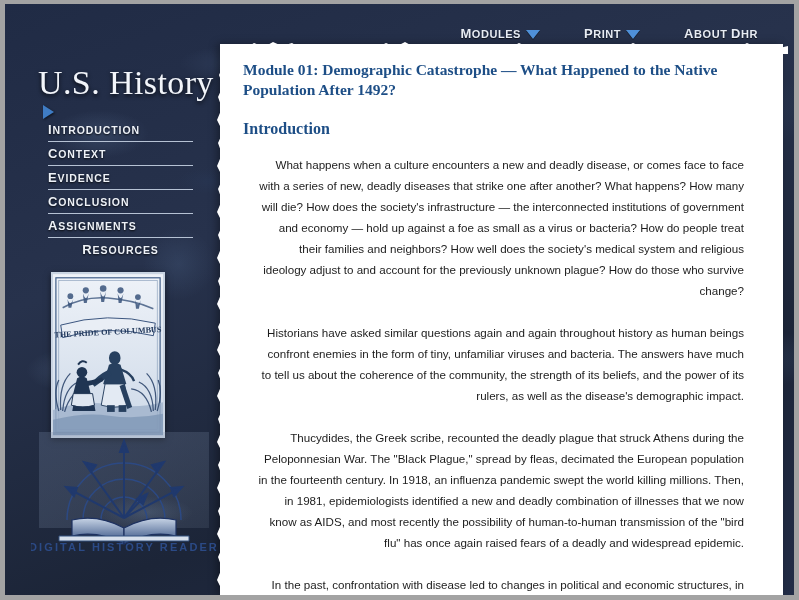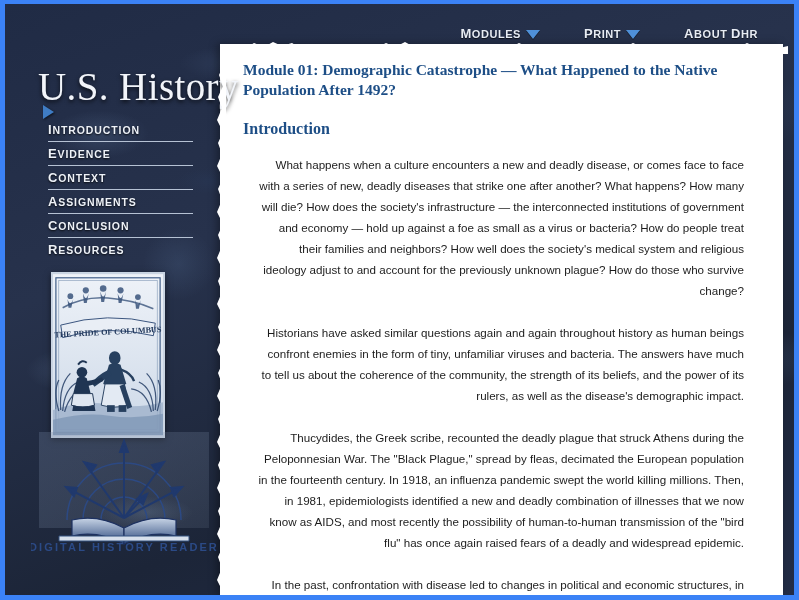--- a/index.html
+++ b/index.html
@@ -9,21 +9,21 @@
     height: 600px;
     overflow: hidden;
     background: #2a3550;
   }
 
   
   #page-frame {
     position: absolute;
     left: 0; top: 0;
     width: 799px; height: 600px;
-    background: #3b82f6;
+    background: #a3a3a3;
     padding: 4px 5px 5px 5px;
   }
 
   #stage {
     position: relative;
     width: 100%;
     height: 100%;
     overflow: hidden;
     background:
       
@@ -86,21 +86,21 @@
     height: 100%;
     z-index: 5;
   }
 
   #site-title {
     position: absolute;
     left: 33px;
     top: 60px;
     color: #f2f5fa;
     font-family: "Liberation Serif", serif;
-    font-size: 39px;
+    font-size: 34px;
     letter-spacing: .4px;
     text-shadow: 0 2px 4px rgba(0,0,0,.75);
     white-space: nowrap;
   }
 
   #nav-pointer {
     position: absolute;
     left: 38px;
     top: 101px;
     width: 0; height: 0;
@@ -124,21 +124,21 @@
     font-weight: bold;
     letter-spacing: .9px;
     text-transform: uppercase;
     padding: 0 0 4px 0;
     margin-bottom: 4px;
     border-bottom: 1px solid #b6c2d4;
     cursor: pointer;
     text-shadow: 0 1px 2px rgba(0,0,0,.8);
     white-space: nowrap;
   }
-  .sidenav-item:last-child { border-bottom: none; }
+  .sidenav-item:last-child { border-bottom: none; text-align: center; }
   .sidenav-item .cap { font-size: 13px; }
 
   
   #side-illustration {
     position: absolute;
     left: 46px;
     top: 268px;
     width: 114px;
     height: 166px;
     border: 2px solid #c9d4e2;
@@ -235,24 +235,24 @@
   </div>
 
   <div id="sidebar">
 
     <div id="site-title">U.S. History</div>
 
     <div id="nav-pointer"></div>
 
     <nav id="sidenav">
       <a class="sidenav-item"><span class="cap">I</span>NTRODUCTION</a>
+      <a class="sidenav-item"><span class="cap">C</span>ONTEXT</a>
       <a class="sidenav-item"><span class="cap">E</span>VIDENCE</a>
-      <a class="sidenav-item"><span class="cap">C</span>ONTEXT</a>
+      <a class="sidenav-item"><span class="cap">C</span>ONCLUSION</a>
       <a class="sidenav-item"><span class="cap">A</span>SSIGNMENTS</a>
-      <a class="sidenav-item"><span class="cap">C</span>ONCLUSION</a>
       <a class="sidenav-item"><span class="cap">R</span>ESOURCES</a>
     </nav>
 
     <div id="side-illustration">
       <svg viewBox="0 0 114 166" xmlns="http://www.w3.org/2000/svg">
         <defs>
           <linearGradient id="skyg" x1="0" y1="0" x2="0" y2="1">
             <stop offset="0" stop-color="#eef2f8"></stop>
             <stop offset="1" stop-color="#cdd9e8"></stop>
           </linearGradient>

